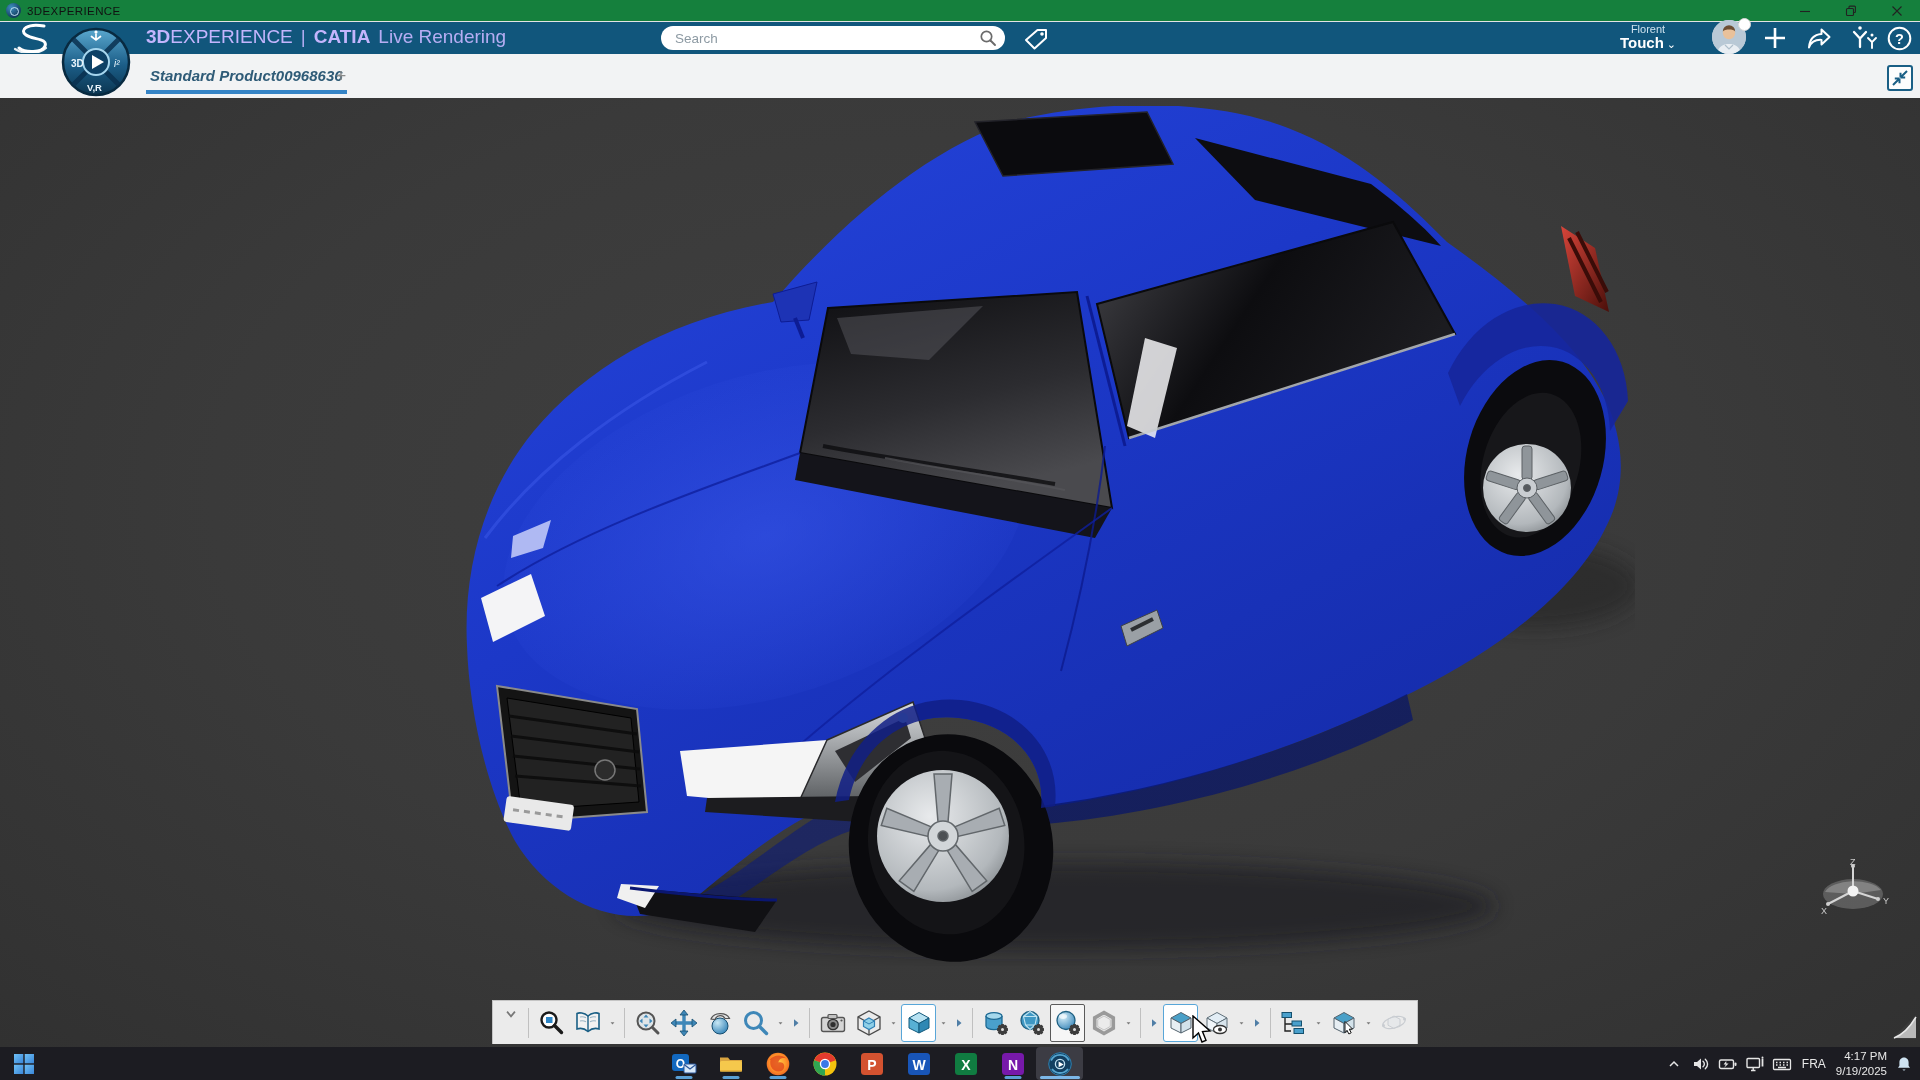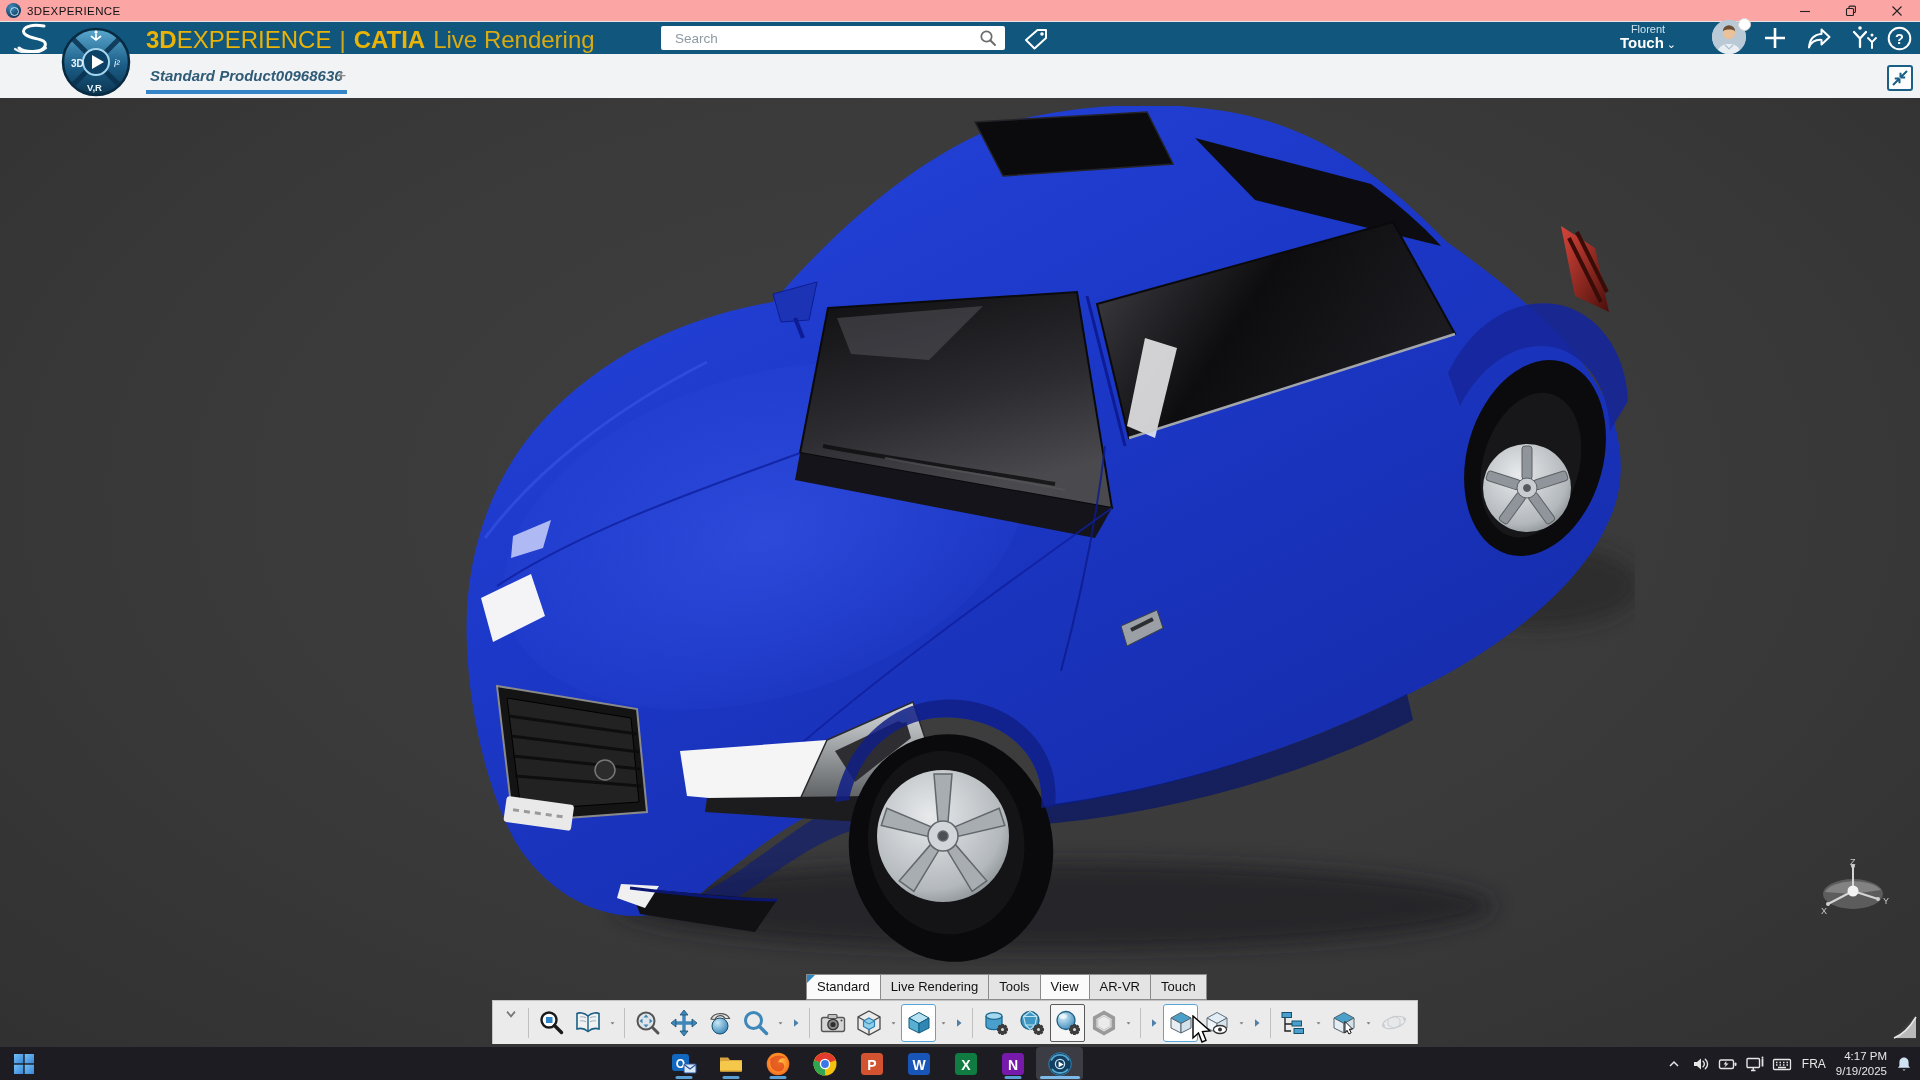--- a/index.html
+++ b/index.html
@@ -2,37 +2,37 @@
 <html><head>
 <meta charset="utf-8">
 <style>
   html,body{margin:0;padding:0;}
   body{
     width:1920px;height:1080px;position:relative;overflow:hidden;
     font-family:"Liberation Sans",sans-serif;background:#3a3a3a;
     -webkit-font-smoothing:antialiased;
   }
   
-  .titlebar{position:absolute;left:0;top:0;width:1920px;height:22px;background:#fca5a5;
+  .titlebar{position:absolute;left:0;top:0;width:1920px;height:22px;background:#15803d;
     display:flex;align-items:center;border-bottom:1px solid #e3e3e3;box-sizing:border-box;justify-content:space-between;}
   .titlebar .appico{width:15px;height:15px;margin:0 6px 0 6px;border-radius:50%;
     background:radial-gradient(circle at 35% 30%,#3f8fc0 0%,#123c5e 70%);position:relative;}
   .titlebar .appico:after{content:"";position:absolute;left:4px;top:4px;width:7px;height:7px;border:1px solid #bfe0f2;border-radius:50%;}
   .titlebar .wtitle{font-size:11.5px;color:#111;letter-spacing:.4px;}
   .wctrls{margin-left:auto;display:flex;height:100%;}
   .wctrl{width:46px;height:100%;display:flex;align-items:center;justify-content:center;color:#222;}
   
   .appbar{position:absolute;left:0;top:22px;width:1920px;height:32px;background:#11567c;}
   .dslogo{position:absolute;left:12px;top:1px;}
   .compass{position:absolute;left:60px;top:4px;width:72px;height:72px;z-index:30;}
-  .brand{position:absolute;left:146px;top:4px;font-size:24px;color:#eab308;white-space:nowrap;}
+  .brand{position:absolute;left:146px;top:4px;font-size:19px;color:#c4b5fd;white-space:nowrap;}
   .brand b{font-weight:bold;}
   .brand .sep{margin:0 8px;font-weight:300;opacity:.9;}
   .brand .mode{font-weight:300;opacity:.92;margin-left:8px;}
-  .searchpill{position:absolute;left:661px;top:4px;width:344px;height:24px;background:#fff;border-radius:2px;
+  .searchpill{position:absolute;left:661px;top:4px;width:344px;height:24px;background:#fff;border-radius:12px;
     display:flex;align-items:center;padding:0 8px 0 12px;box-sizing:border-box;}
   .searchpill input{border:none;outline:none;flex:1;font-size:13.5px;color:#333;background:transparent;font-family:inherit;}
   .searchpill input::placeholder{color:#8d9aa3;}
   .tagbtn{position:absolute;left:1023px;top:5px;width:26px;height:24px;}
   .userblk{position:absolute;left:1596px;top:1px;width:104px;text-align:center;color:#fff;line-height:1.1;cursor:pointer;}
   .userblk .l1{font-size:11px;color:#cfe2ee;}
   .userblk .l2{font-size:15px;font-weight:bold;}
   .userblk .chev{font-size:11px;font-weight:normal;margin-left:3px;}
   .avatar{position:absolute;left:1712px;top:-2px;width:34px;height:34px;border-radius:50%;overflow:hidden;background:#b8c7d4;}
   .avatarbadge{position:absolute;left:1738px;top:-4px;width:11px;height:11px;border-radius:50%;background:#fff;border:1px solid #d8d8d8;}
@@ -383,28 +383,20 @@
   </div>
 
   <span class="rszhandle">
     <svg width="28" height="28" viewBox="0 0 28 28">
       <path d="M26 2 L26 26 L2 26 Z" fill="#3a3a3a"></path>
       <path d="M26 4 C20 14 12 22 4 25 L26 25 Z" fill="#b9b9b9"></path>
       <path d="M26 4 C20 14 12 22 4 25" stroke="#e8e8e8" stroke-width="1.5" fill="none"></path>
     </svg>
   </span>
 
-  <div class="atabs">
-      <div class="atab lit"><span class="cornerflag"></span>Standard</div>
-      <div class="atab">Live Rendering</div>
-      <div class="atab">Tools</div>
-      <div class="atab lit">View</div>
-      <div class="atab">AR-VR</div>
-      <div class="atab">Touch</div>
-    </div>
 
   <div class="toolbar">
       <span class="tcell chev">
         <svg width="22" height="22" viewBox="0 0 28 28">
           <path d="M9 11l5 6 5-6" stroke="#777" stroke-width="2.2" fill="none"></path>
         </svg>
       </span>
       <span class="tsep"></span>
       <span class="tcell btn">
         <svg width="28" height="28" viewBox="0 0 28 28">

